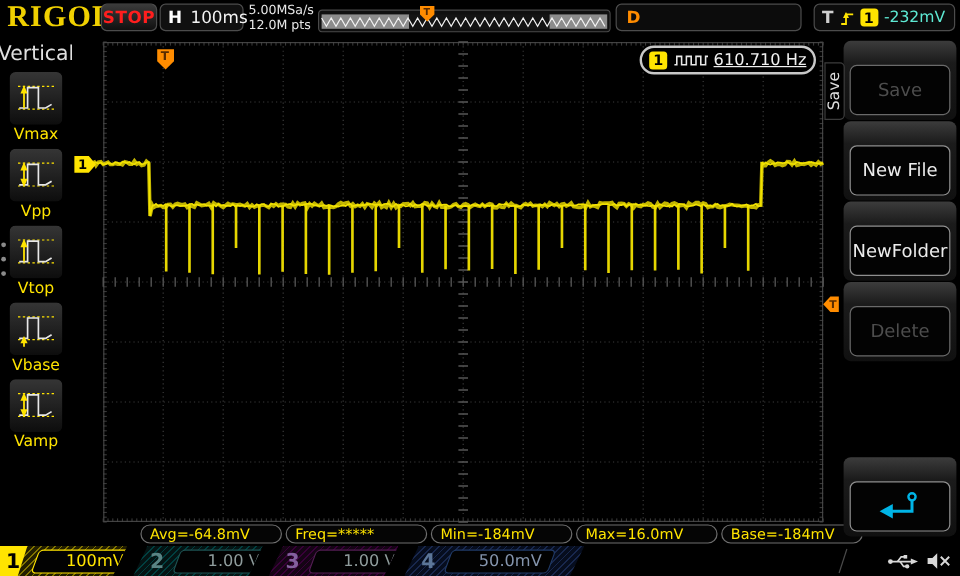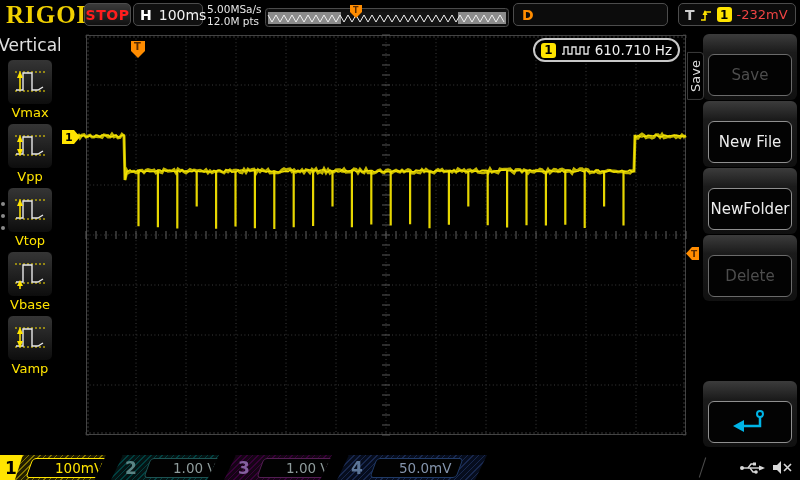--- a/index.html
+++ b/index.html
@@ -18,40 +18,40 @@
   .tbval{font-size:14px;color:#f2f2f2;}
   .srate{position:absolute;left:207px;top:3px;font-size:10.5px;line-height:12px;color:#e6e6e6;}
   .preview{position:absolute;left:265px;top:3px;width:244px;height:24px;}
   .dbox{left:513px;width:155px;padding:0 8px;gap:10px;background:#0c0c0c;}
   .dletter{color:#ff8c00;font-weight:bold;font-size:14px;}
   .dval{font-size:14px;color:#f2f2f2;flex:1;text-align:center;}
   .tbox{left:678px;width:118px;padding:0 6px;gap:5px;background:#0c0c0c;}
   .tletter{color:#cfcfcf;font-weight:bold;font-size:14px;}
   .tsrc{width:15px;height:15px;background:#ffe400;color:#000;font-weight:bold;font-size:12px;
         border-radius:3px;display:flex;align-items:center;justify-content:center;}
-  .tlev{color:#ef4444;font-size:13px;}
+  .tlev{color:#5eead4;font-size:13px;}
   
   .middle{position:relative;height:425px;display:flex;}
   
   .sidebar{position:relative;width:60px;flex:0 0 60px;display:flex;flex-direction:column;align-items:center;padding-top:5px;box-sizing:border-box;}
   .sb-title{color:#e0e0e0;font-size:17px;margin-bottom:4px;}
   .sb-item{display:flex;flex-direction:column;align-items:center;margin-bottom:3px;cursor:pointer;}
   .sb-btn{width:44px;height:44px;border-radius:6px;background:linear-gradient(180deg,#353535,#0d0d0d);
           border:1px solid #000;display:flex;align-items:center;justify-content:center;}
   .sb-label{color:#ffe400;font-size:13px;line-height:15px;}
   .page-dots{position:absolute;left:1px;top:172px;display:flex;flex-direction:column;gap:8px;}
   .page-dots i{width:4px;height:4px;border-radius:50%;background:#8a8a8a;}
   
   .display{position:relative;width:640px;flex:0 0 640px;background:#000;}
   .freq-badge{position:absolute;left:473px;top:8px;width:147px;height:24px;box-sizing:border-box;
               background:#000;border:2px solid #c8c8c8;border-radius:12px;display:flex;
               align-items:center;padding:0 6px;gap:5px;}
   .fb-ch{width:15px;height:15px;background:#ffe400;color:#000;font-weight:bold;font-size:12px;
          border-radius:3px;display:flex;align-items:center;justify-content:center;flex:0 0 15px;}
-  .fb-val{color:#f0f0f0;font-size:13.5px;white-space:nowrap;}
+  .fb-val{color:#f0f0f0;font-size:13.5px;white-space:nowrap;text-decoration:underline;}
   .meas-row{position:absolute;left:57px;bottom:2px;display:flex;gap:3px;}
   .meas{width:118px;height:16px;box-sizing:border-box;background:#050505;border:1px solid #6e6e6e;
         border-radius:8px;color:#ffe400;font-size:12px;line-height:14px;padding-left:7px;white-space:nowrap;}
   
   .menu{position:relative;width:100px;flex:0 0 100px;display:flex;flex-direction:column;align-items:center;
         padding:4px 0 8px 0;box-sizing:border-box;}
   .menu-tab{position:absolute;left:-13px;top:22px;background:#000;border:1px solid #3c3c3c;border-radius:4px 0 0 4px;
             color:#ddd;font-size:13px;padding:7px 0;writing-mode:vertical-rl;transform:rotate(180deg);}
   .slot{width:94px;height:66px;margin-bottom:1px;border-radius:6px;flex:0 0 66px;
         background:linear-gradient(180deg,#3c3c3c,#1b1b1b 28%,#101010);}
@@ -252,20 +252,27 @@
             <text x="631" y="227" font-size="9" font-weight="bold" fill="#5a2c00">T</text>
           </g>
         </svg>
       <div class="freq-badge">
         <span class="fb-ch">1</span>
         <svg width="40" height="14">
           <path d="M1,11 h2 v-7 h4 v7 h4 v-7 h4 v7 h4 v-7 h4 v7 h4 v-7 h4 v7 h4" stroke="#e8e8e8" stroke-width="1.3" fill="none"></path>
         </svg>
         <span class="fb-val">610.710 Hz</span>
       </div>
+      <div class="meas-row">
+        <div class="meas">Avg=-64.8mV</div>
+        <div class="meas">Freq=*****</div>
+        <div class="meas">Min=-184mV</div>
+        <div class="meas">Max=16.0mV</div>
+        <div class="meas">Base=-184mV</div>
+      </div>
     </div>
 
     <aside class="menu">
       <div class="menu-tab">Save</div>
       <div class="slot">
         <button class="softkey disabled">Save</button>
       </div>
       <div class="slot">
         <button class="softkey">New File</button>
       </div>

